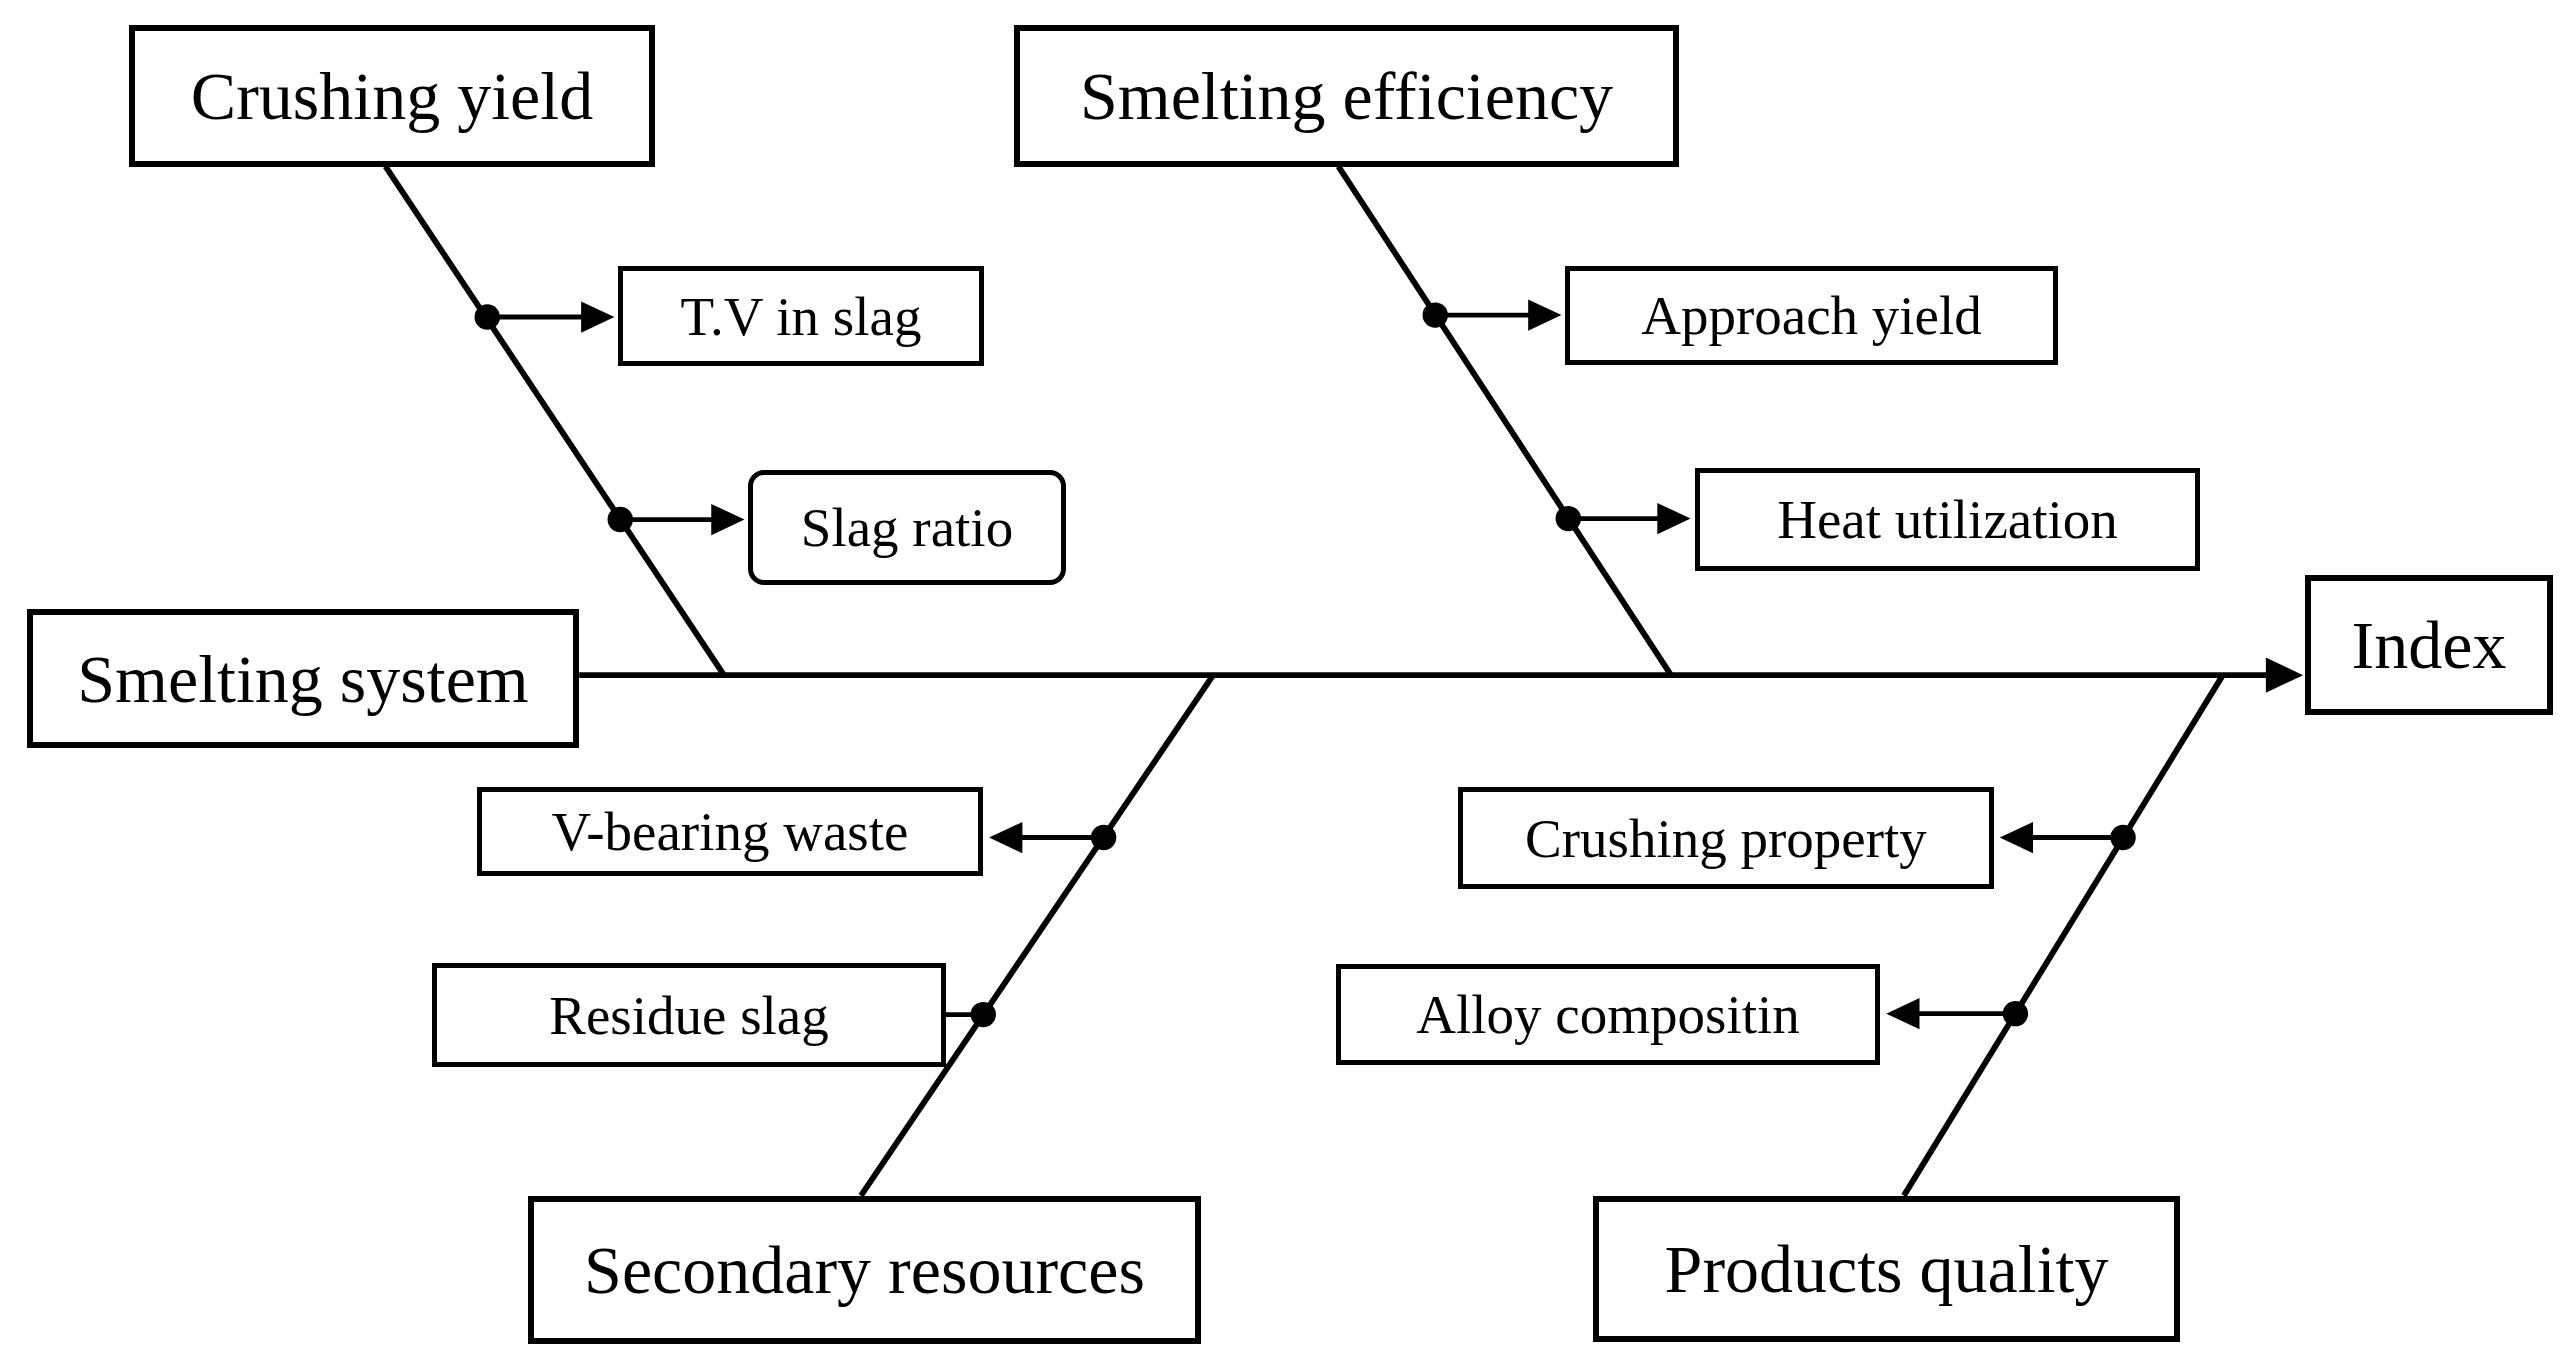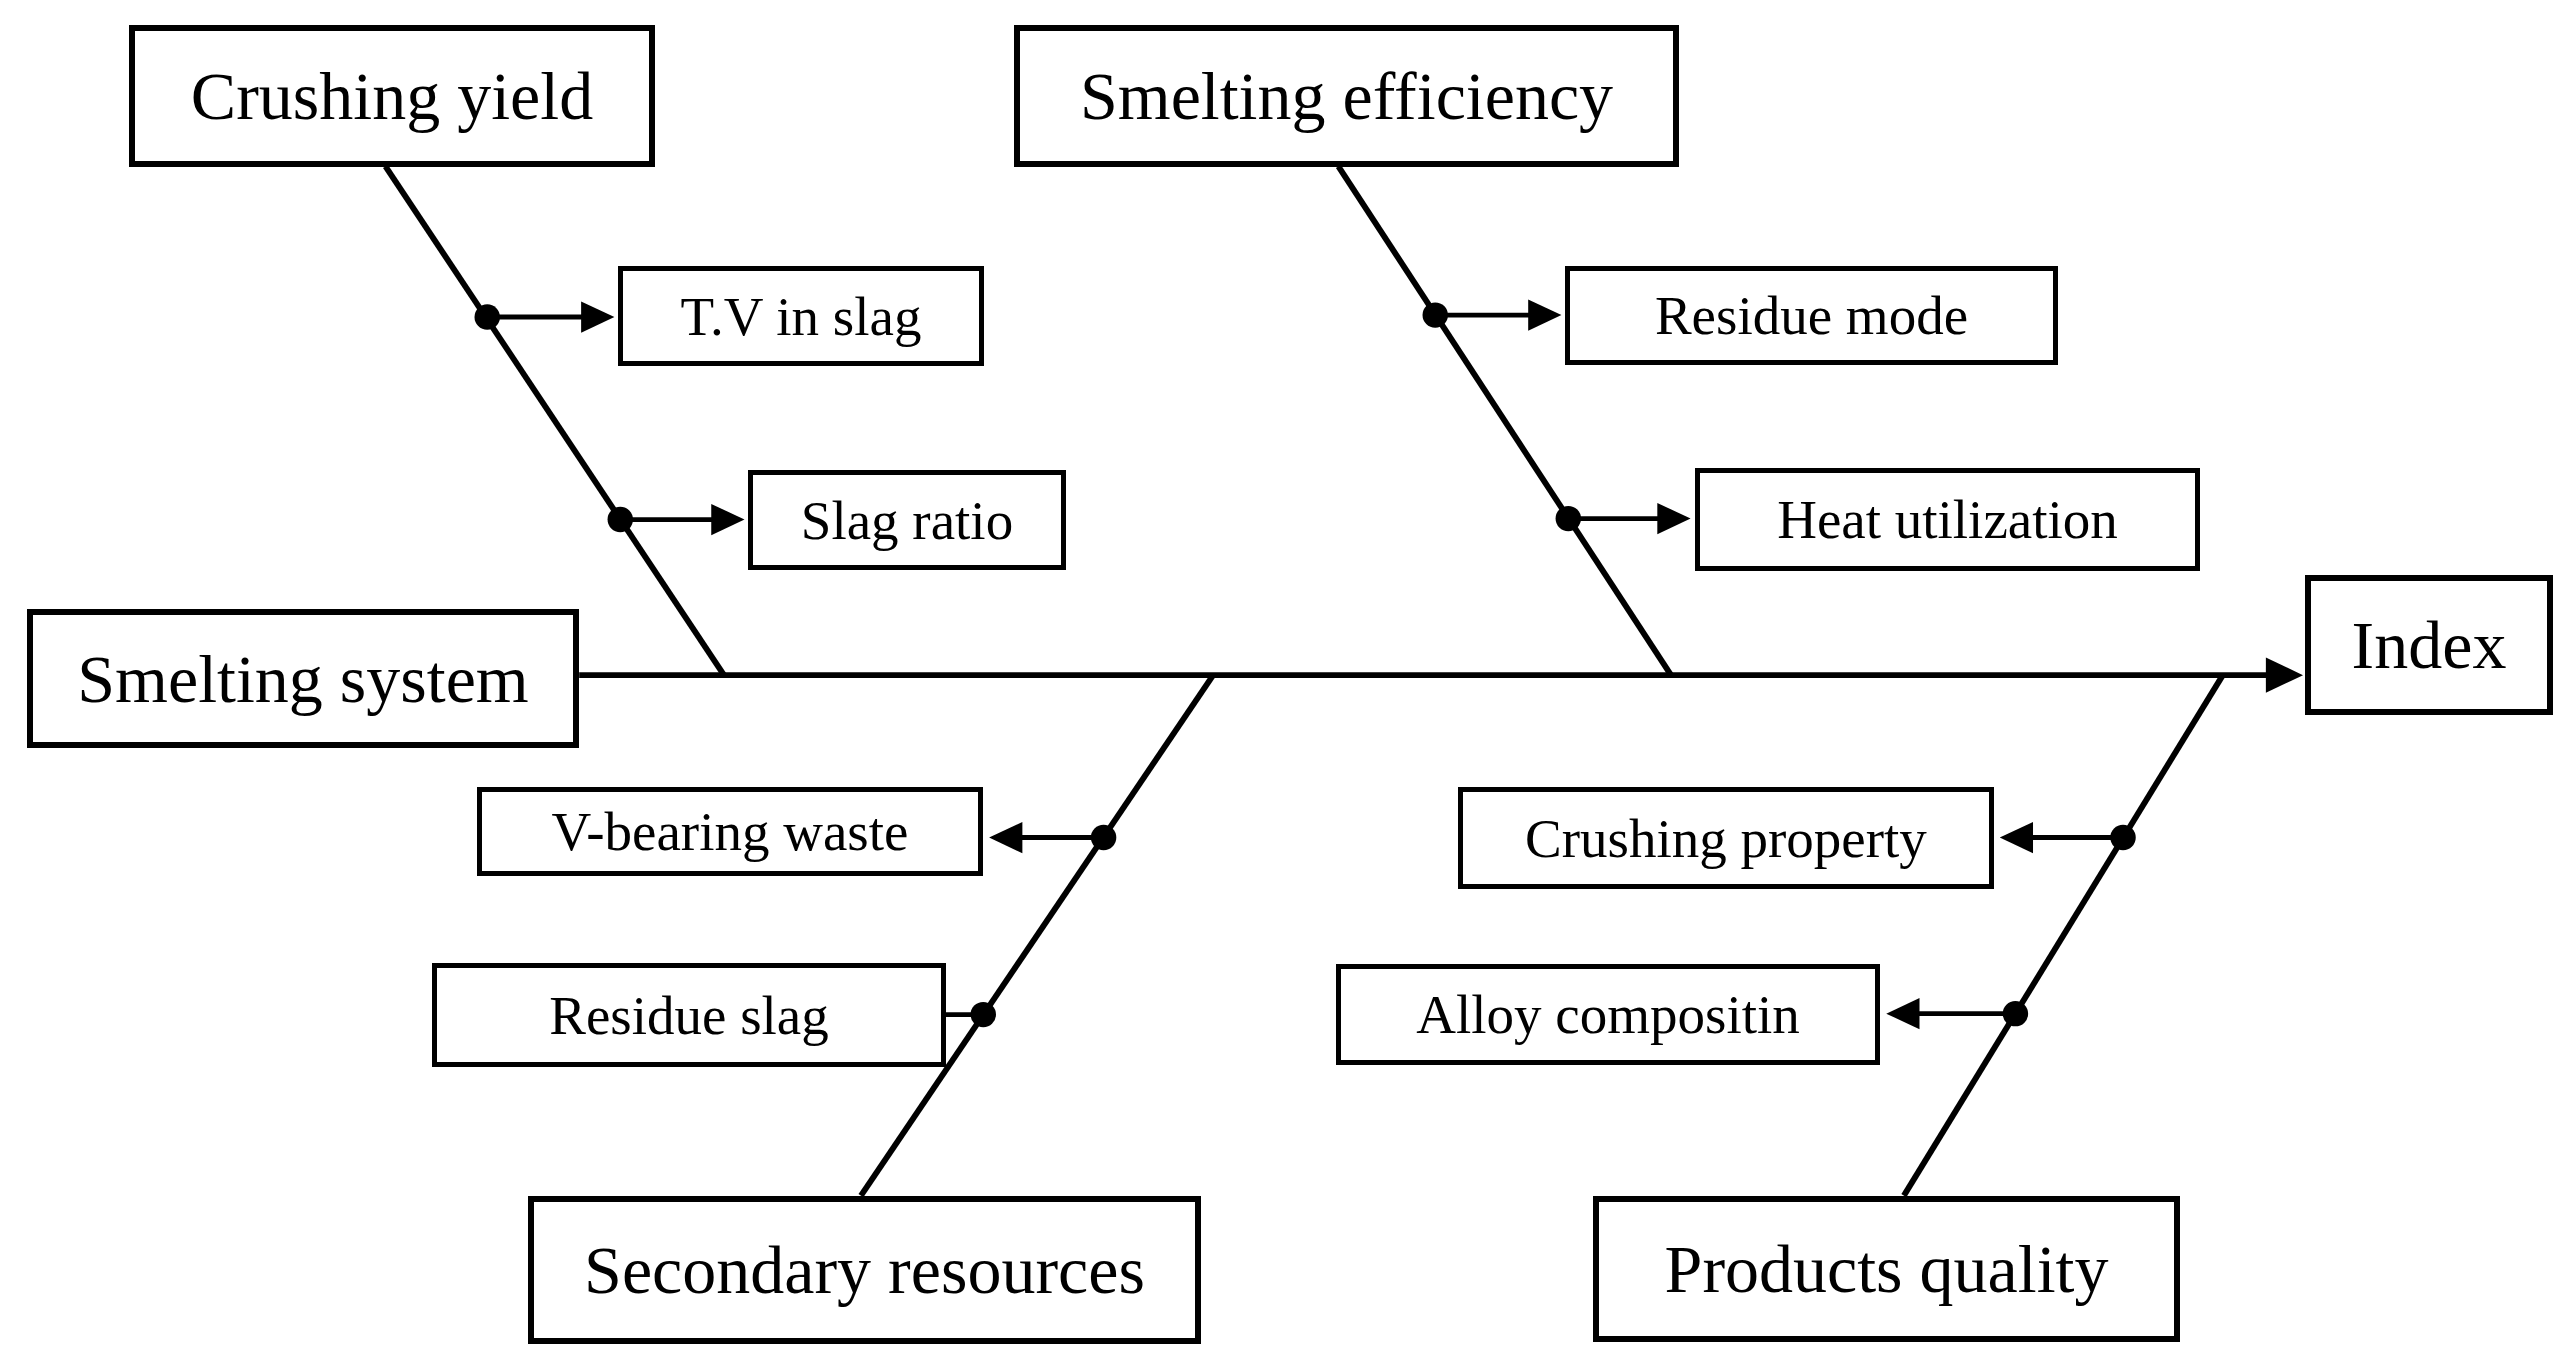--- a/index.html
+++ b/index.html
@@ -99,23 +99,23 @@
   <div class="node main" style="left:27px; top:609px; width:552px; height:139px;">Smelting system</div>
 
   <div class="node main" style="left:2305px; top:575px; width:248px; height:140px;">Index</div>
 
   <div class="node main" style="left:528px; top:1196px; width:673px; height:148px;">Secondary resources</div>
 
   <div class="node main" style="left:1593px; top:1196px; width:587px; height:146px;">Products quality</div>
 
   <div class="node sub" style="left:618px; top:266px; width:366px; height:100px;">T.V in slag</div>
 
-  <div class="node sub" style="left:748px; top:470px; width:318px; height:100px;">Slag ratio</div>
+  <div class="node sub" style="left:748px; top:470px; width:318px; height:115px;border-radius:16px;">Slag ratio</div>
 
-  <div class="node sub" style="left:1565px; top:266px; width:493px; height:99px;">Residue mode</div>
+  <div class="node sub" style="left:1565px; top:266px; width:493px; height:99px;">Approach yield</div>
 
   <div class="node sub" style="left:1695px; top:468px; width:505px; height:103px;">Heat utilization</div>
 
   <div class="node sub" style="left:477px; top:787px; width:506px; height:89px;">V-bearing waste</div>
 
   <div class="node sub" style="left:432px; top:963px; width:514px; height:104px;">Residue slag</div>
 
   <div class="node sub" style="left:1458px; top:787px; width:536px; height:102px;">Crushing property</div>
 
   <div class="node sub" style="left:1336px; top:964px; width:544px; height:101px;">Alloy compositin</div>

